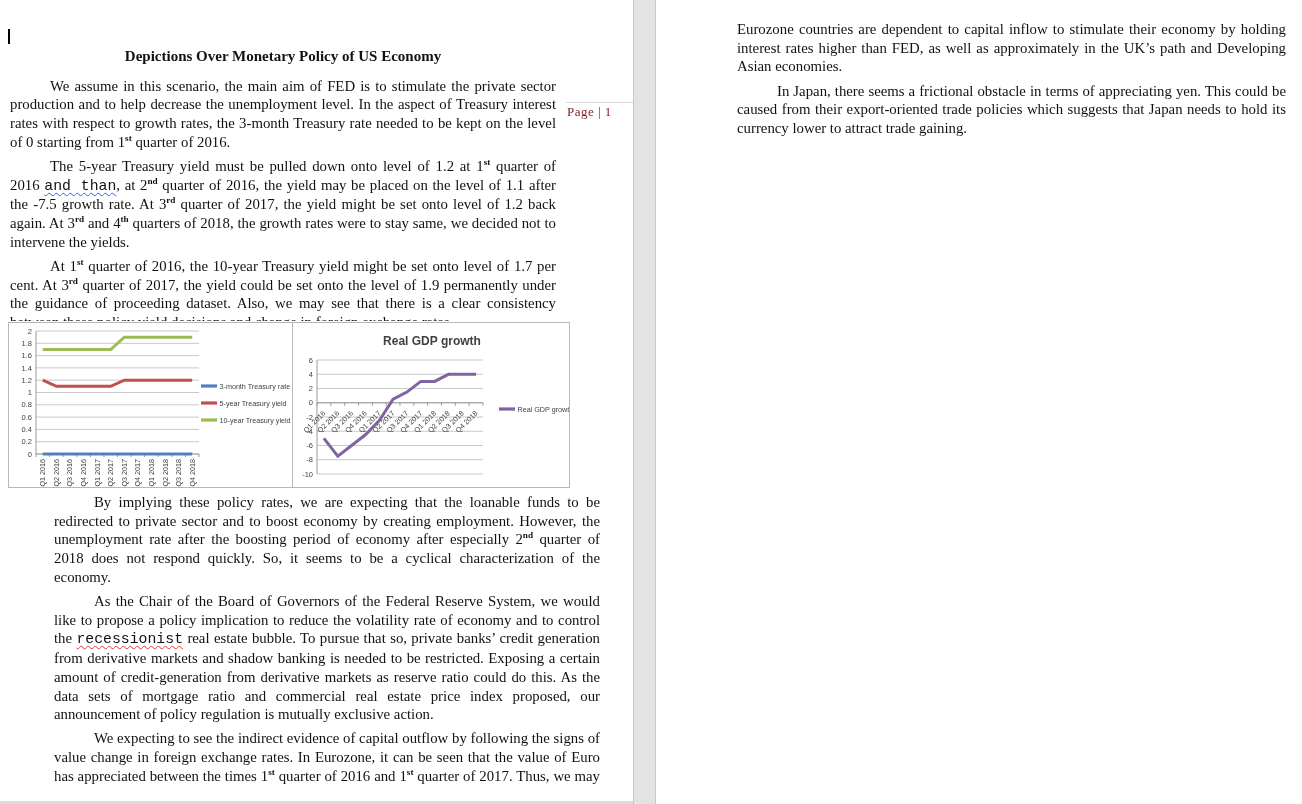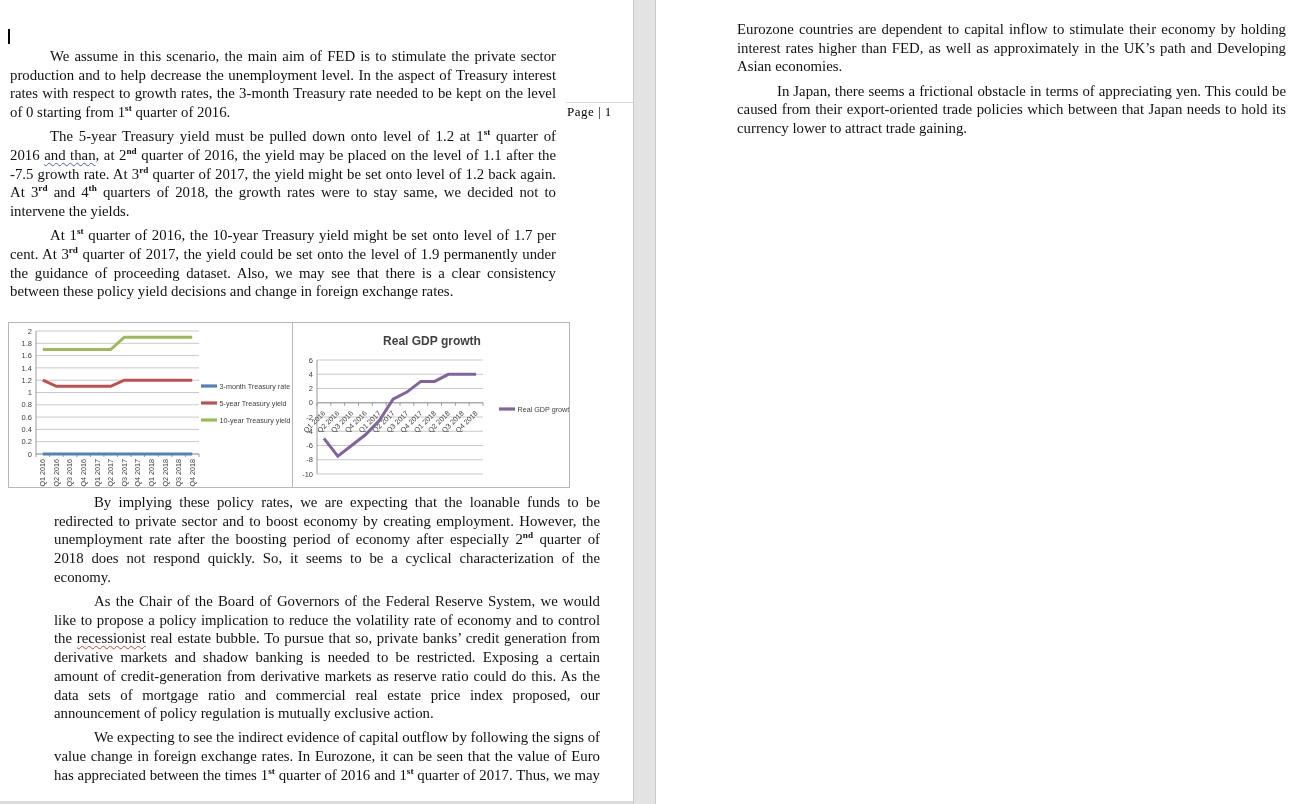--- a/index.html
+++ b/index.html
@@ -11,33 +11,33 @@
   .page-left  { left:0; width:633px; }
   .page-right { left:656px; width:656px; }
 
   .page-gap { position:absolute; top:0; left:633px; width:23px; height:804px;
               background:#e3e3e3; border-left:1px solid #c9c9c9; border-right:1px solid #c9c9c9; }
 
   .caret { position:absolute; left:8px; top:29px; width:2px; height:15px; background:#000; }
 
   .header-rule { position:absolute; left:566px; top:102px; width:67px; border-top:1px solid #d9d9d9; }
   .page-label  { position:absolute; left:567px; top:104px; width:66px;
-                 font-size:13px; color:#000000; letter-spacing:0.5px; }
+                 font-size:13px; color:#7f1d1d; letter-spacing:0.5px; }
 
   .textcol { position:absolute; font-size:14.8px; line-height:18.7px; text-align:justify; overflow:hidden; }
   #p1-top    { left:10px; top:47px;  width:546px; height:274px; }
   #p1-bottom { left:10px; top:493px; width:546px; height:292px;margin-left:44px; }
   #p2-text   { left:81px; top:20px;  width:549px; height:780px; }
 
   .doc-title { font-weight:bold; text-align:center; font-size:15px; margin:0 0 11px 0; }
   .para { text-indent:40px; margin:0 0 5.5px 0; }
   .para.no-indent { text-indent:0; }
   sup { font-size:0.62em; line-height:0;font-weight:bold; }
   .wavy { text-decoration-line:underline; text-decoration-style:wavy;
-          text-decoration-thickness:1px; text-underline-offset:2px; }
+          text-decoration-thickness:1px; text-underline-offset:2px;font-family:Liberation Mono, monospace; }
 
   .figure { position:absolute; left:8px; top:322px; width:562px; height:166px;
             border:1px solid #b7b7b7; background:#fff; display:flex; }
   .figure svg { display:block; background:#fff; }
   #chart2 { border-left:1px solid #b7b7b7; }
   svg text { font-family:"Liberation Sans", sans-serif; fill:#3f3f3f; }
 
   .bottom-rule { position:absolute; left:0; top:801px; width:633px; height:3px; background:#dcdcdc; }
 </style>
 </head>
@@ -45,20 +45,21 @@
 
 <div class="stage">
 
   <div class="page page-left">
     <div class="caret"></div>
 
     <div class="header-rule"></div>
     <div class="page-label">Page | 1</div>
 
     <div class="textcol" id="p1-top">
+      <p class="doc-title">Depictions Over Monetary Policy of US Economy</p>
 
     <p class="para">We assume in this scenario, the main aim of FED is to stimulate the private sector production and to help decrease the unemployment level. In the aspect of Treasury interest rates with respect to growth rates, the 3-month Treasury rate needed to be kept on the level of 0 starting from 1<sup>st</sup> quarter of 2016.</p>
         <p class="para">The 5-year Treasury yield must be pulled down onto level of 1.2 at 1<sup>st</sup> quarter of 2016 <span class="wavy" style="text-decoration-color:#3a5fe0">and than</span>, at 2<sup>nd</sup> quarter of 2016, the yield may be placed on the level of 1.1 after the -7.5 growth rate.  At 3<sup>rd</sup> quarter of 2017, the yield might be set onto level of 1.2 back again. At 3<sup>rd</sup> and 4<sup>th</sup> quarters of 2018, the growth rates were to stay same, we decided not to intervene the yields.</p>
         <p class="para">At 1<sup>st</sup> quarter of 2016, the 10-year Treasury yield might be set onto level of 1.7 per cent. At 3<sup>rd</sup> quarter of 2017, the yield could be set onto the level of 1.9 permanently under the guidance of proceeding dataset. Also, we may see that there is a clear consistency between these policy yield decisions and change in foreign exchange rates.</p>
       </div>
 
     <div class="figure">
       <svg id="chart1" width="283" height="164">
           <g>
             <line x1="27" y1="131" x2="190" y2="131" stroke="#c9c9c9" stroke-width="1"></line>
@@ -205,17 +206,17 @@
 
     <div class="bottom-rule"></div>
   </div>
 
   <div class="page-gap"></div>
 
   <div class="page page-right">
     <div class="textcol" id="p2-text">
 
     <p class="para no-indent">Eurozone countries are dependent to capital inflow to stimulate their economy by holding interest rates higher than FED, as well as approximately in the UK’s path and Developing Asian economies.</p>
-        <p class="para">In Japan, there seems a frictional obstacle in terms of appreciating yen. This could be caused from their export-oriented trade policies which between that Japan needs to hold its currency lower to attract trade gaining.</p>
+        <p class="para">In Japan, there seems a frictional obstacle in terms of appreciating yen. This could be caused from their export-oriented trade policies which suggests that Japan needs to hold its currency lower to attract trade gaining.</p>
       </div>
   </div>
 
 </div>
 
 </body></html>

